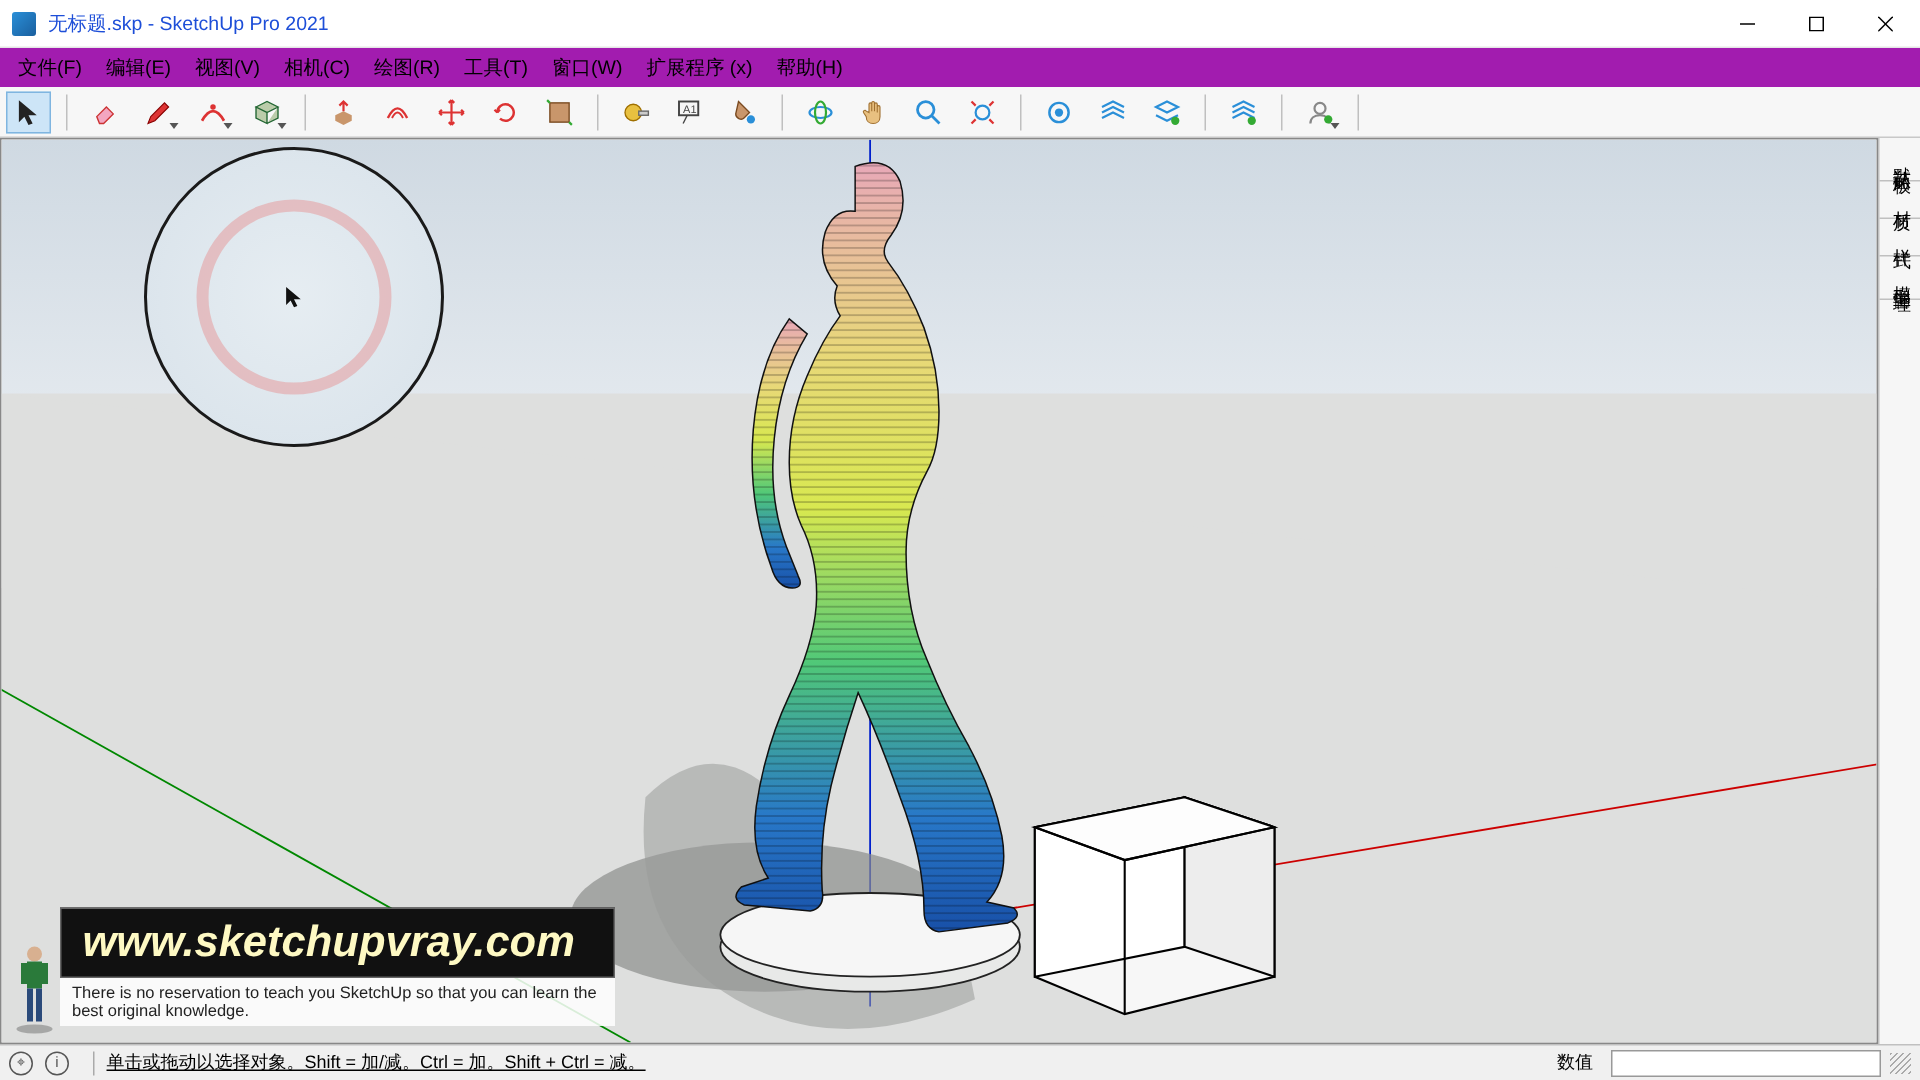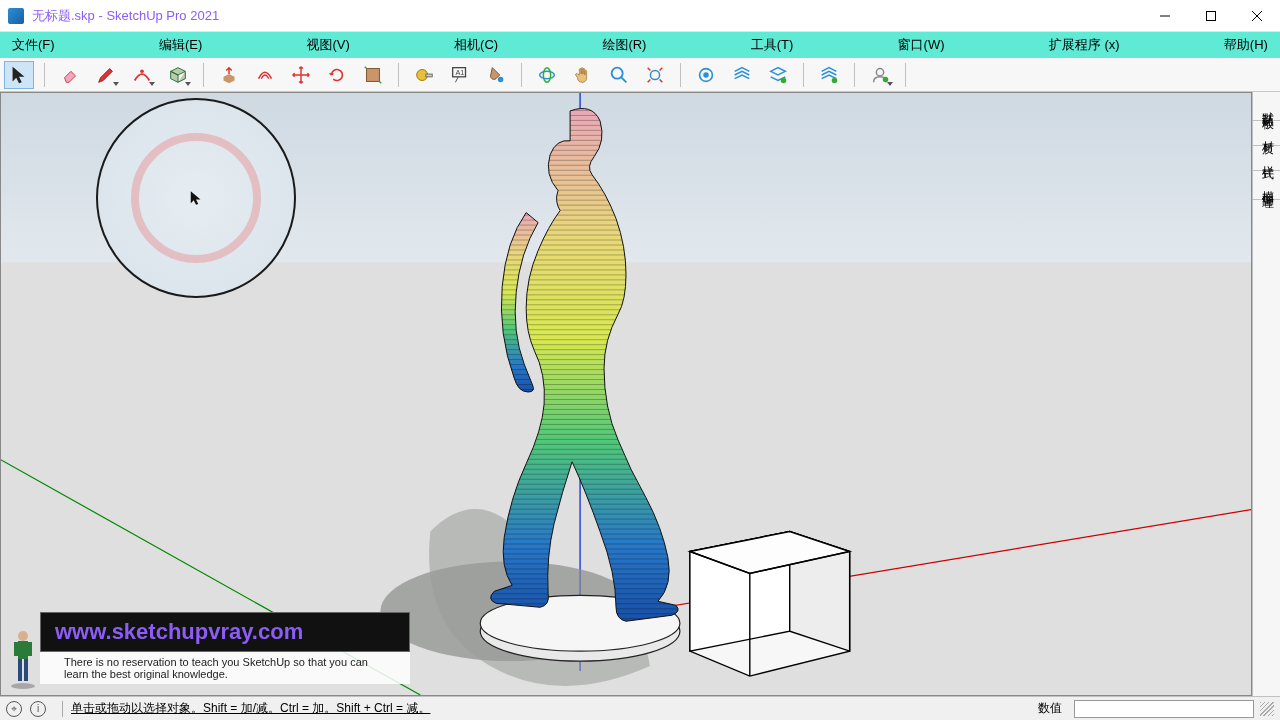--- a/index.html
+++ b/index.html
@@ -1,27 +1,27 @@
 <!DOCTYPE html>
 <html><head>
 <meta charset="utf-8">
 <style>
 * { margin: 0; padding: 0; box-sizing: border-box; }
 body { font-family: "Microsoft YaHei", "Segoe UI", sans-serif; font-size: 12px; background: #fff; overflow: hidden; width: 1280px; height: 720px; position: relative; }
 
 
 .title-bar { height: 32px; display: flex; align-items: center; background: #fff; border-bottom: 1px solid #e5e5e5; }
 .title-bar .app-icon { width: 16px; height: 16px; margin: 0 8px; background: linear-gradient(135deg,#2a8fd8,#1a5f9e); border-radius: 2px; position: relative; }
-.title-bar .title { flex: 1; font-size: 13px; color: #8b5cf6; }
+.title-bar .title { flex: 1; font-size: 13px; color: #1d4ed8; }
 .win-controls { display: flex; }
 .win-btn { width: 46px; height: 32px; display: flex; align-items: center; justify-content: center; cursor: pointer; }
 .win-btn svg { width: 10px; height: 10px; }
 
 
-.menu-bar { height: 26px; display: flex; align-items: center; padding: 0 4px; background: #5eead4; font-size: 13px; justify-content: space-between; }
+.menu-bar { height: 26px; display: flex; align-items: center; padding: 0 4px; background: #a21caf; font-size: 13px; }
 .menu-item { padding: 2px 8px; cursor: pointer; }
 
 
 .toolbar { height: 34px; display: flex; align-items: center; padding: 0 4px; background: #f7f7f7; border-bottom: 1px solid #c8c8c8; gap: 6px; }
 .tb-btn { width: 30px; height: 28px; display: flex; align-items: center; justify-content: center; cursor: pointer; border: 1px solid transparent; position: relative; }
 .tb-btn.active { border: 1px solid #7fb5e0; background: #cde5f7; }
 .tb-btn .dd { position: absolute; right: 1px; bottom: 2px; width: 0; height: 0; border-left: 3px solid transparent; border-right: 3px solid transparent; border-top: 4px solid #555; }
 .tb-sep { width: 1px; height: 24px; background: #c0c0c0; margin: 0 4px; }
 
 
@@ -39,22 +39,22 @@
 
 .status-bar { position: absolute; bottom: 0; left: 0; right: 0; height: 24px; display: flex; align-items: center; background: #f0f0f0; border-top: 1px solid #c0c0c0; font-size: 12px; padding: 0 6px; }
 .status-icon { width: 16px; height: 16px; border: 1.5px solid #555; border-radius: 50%; margin-right: 8px; display: flex; align-items: center; justify-content: center; font-size: 10px; color: #555; }
 .status-sep { width: 1px; height: 16px; background: #aaa; margin: 0 8px; }
 .status-text { flex: 1; text-decoration: underline; }
 .status-label { margin-left: auto; margin-right: 12px; }
 .status-grip { width: 14px; height: 14px; background: repeating-linear-gradient(135deg,#aaa 0 1px,transparent 1px 3px); }
 
 
 .watermark { position: absolute; left: 40px; bottom: 36px; }
-.watermark .banner { background: #111; color: #8b5cf6; font-size: 22px; font-weight: bold; padding: 6px 14px; border: 1px solid #666; }
-.watermark .sub { background: rgba(255,255,255,0.85); font-size: 11px; padding: 4px 24px; color: #222; max-width: 370px; }
+.watermark .banner { background: #111; color: #fef9c3; font-size: 29px; font-weight: bold; padding: 6px 14px; border: 1px solid #666; font-style: italic; }
+.watermark .sub { background: rgba(255,255,255,0.85); font-size: 11px; padding: 4px 8px; color: #222; max-width: 370px; }
 .little-guy { position: absolute; left: 8px; bottom: 30px; }
 
 
 .ico { width: 22px; height: 22px; }
 </style>
 </head>
 <body>
 
 <div class="title-bar">
   <div class="app-icon"></div>

